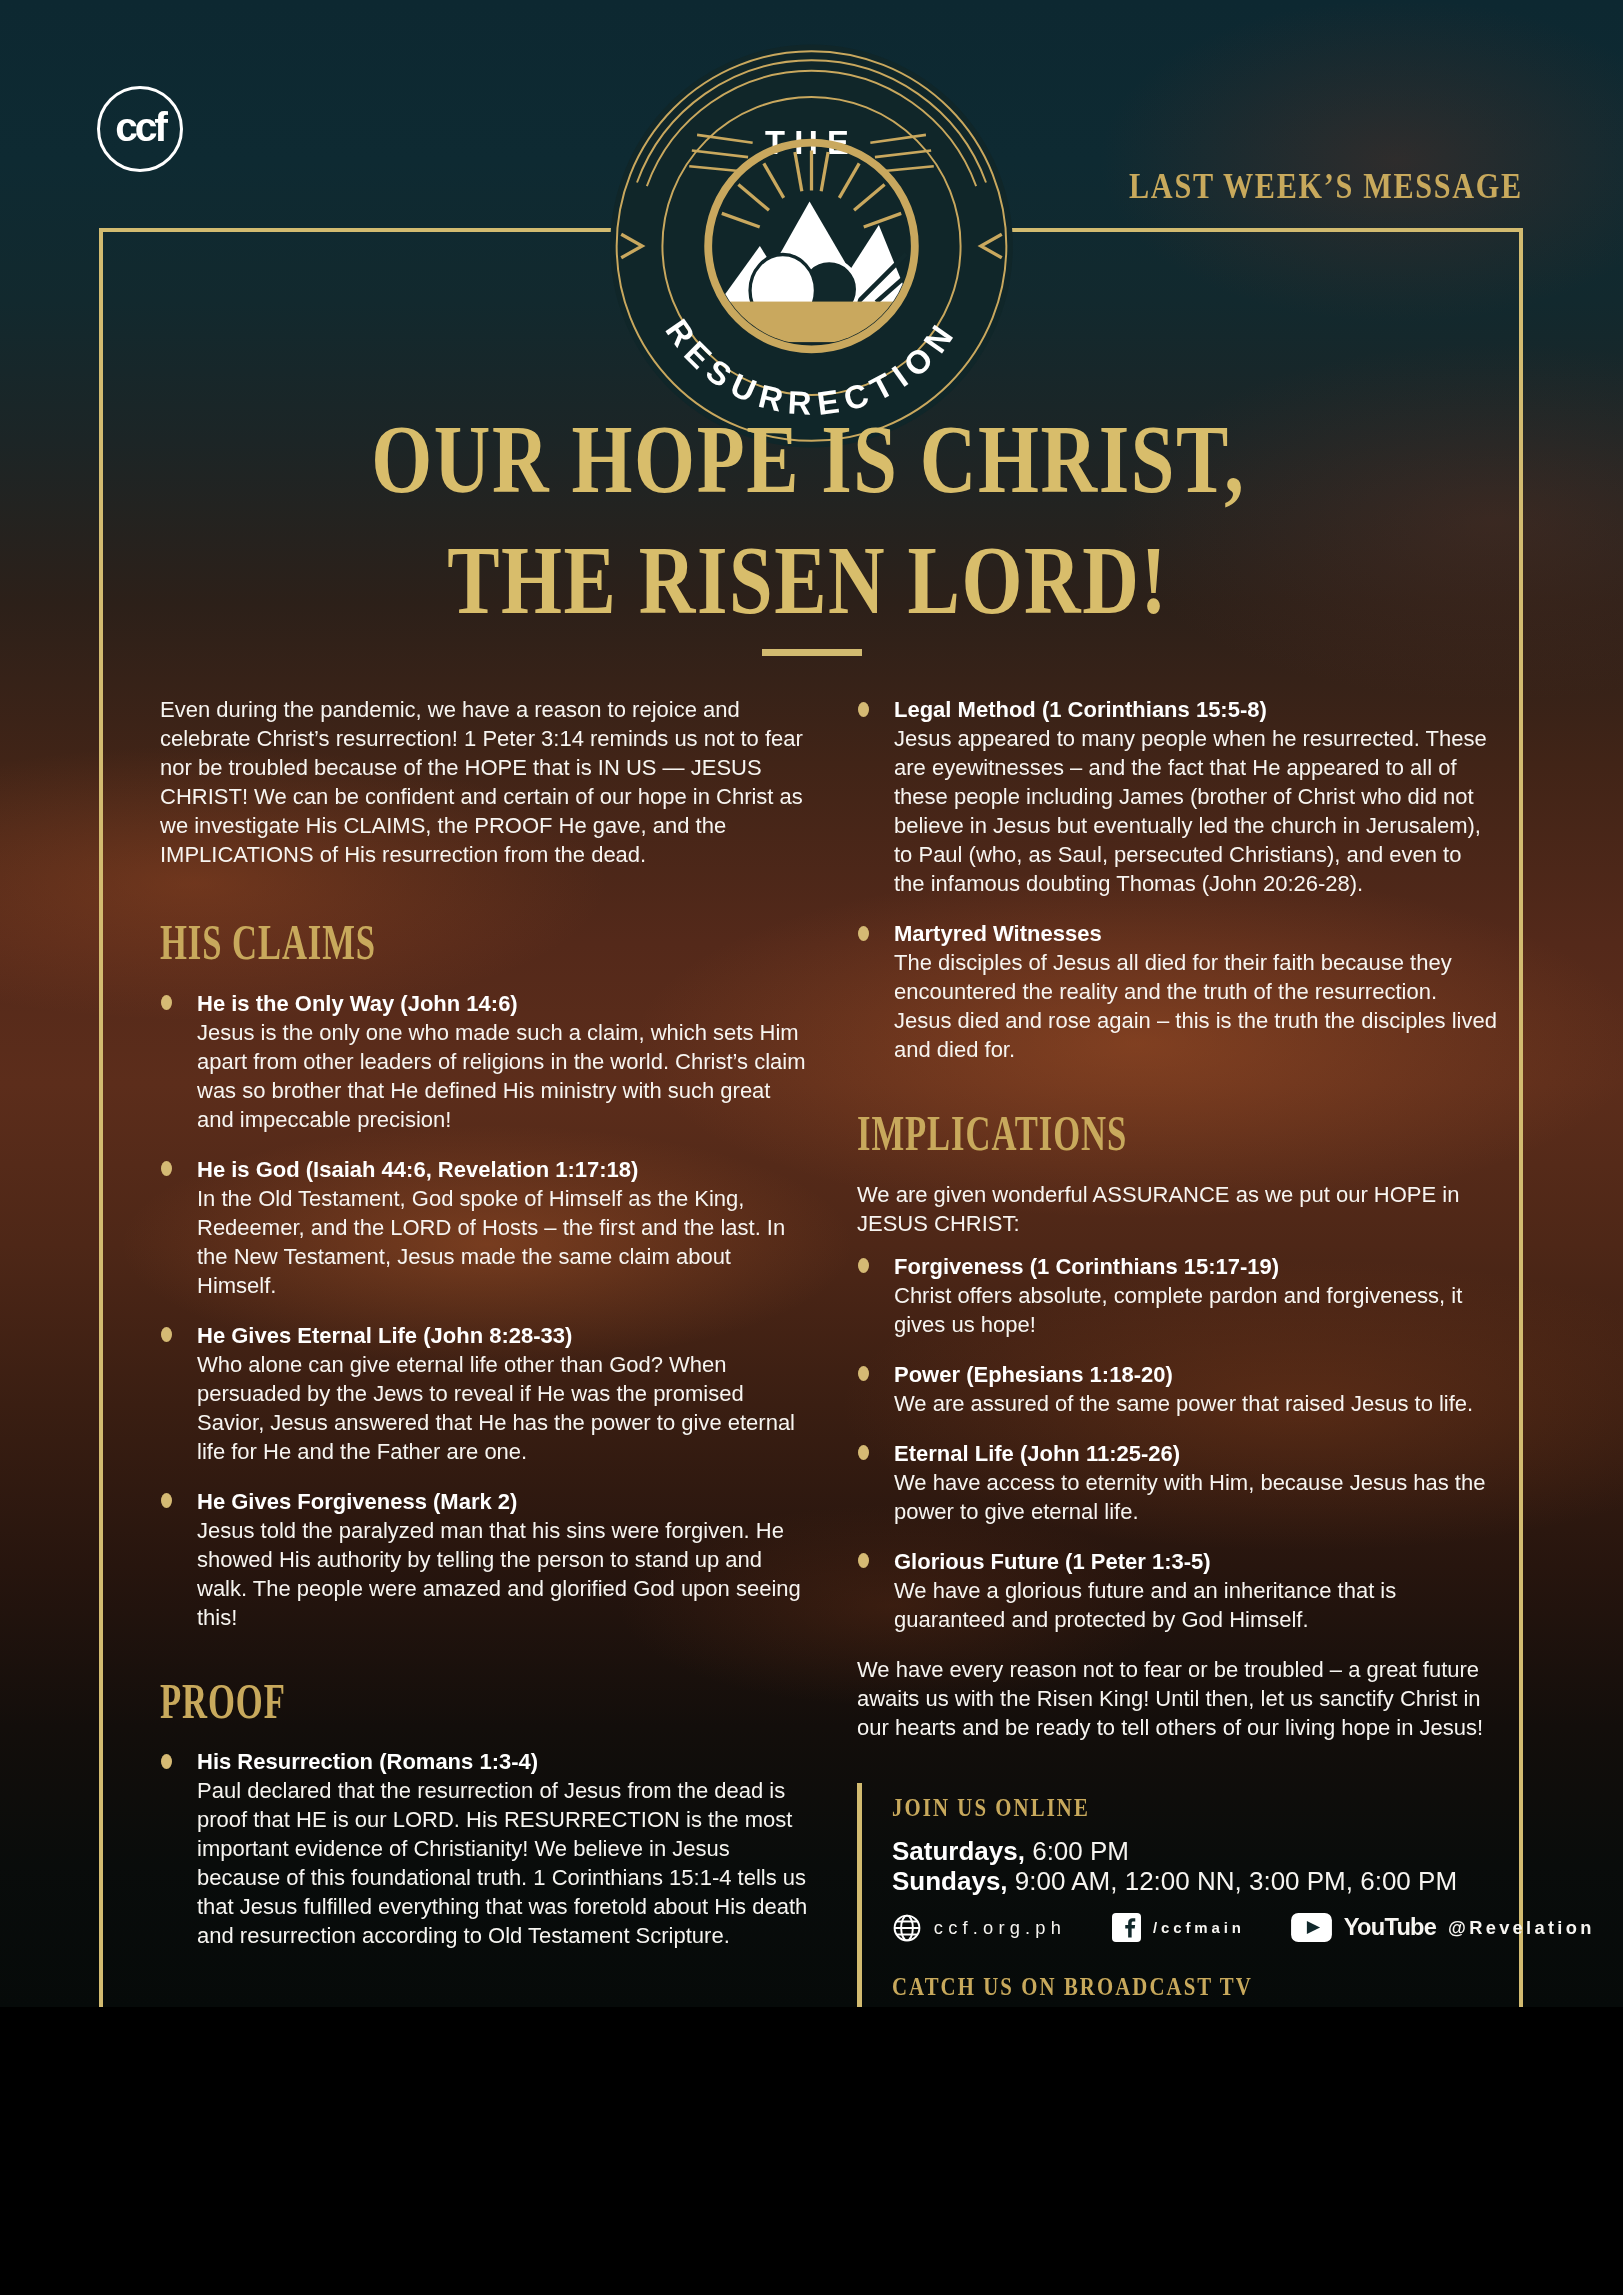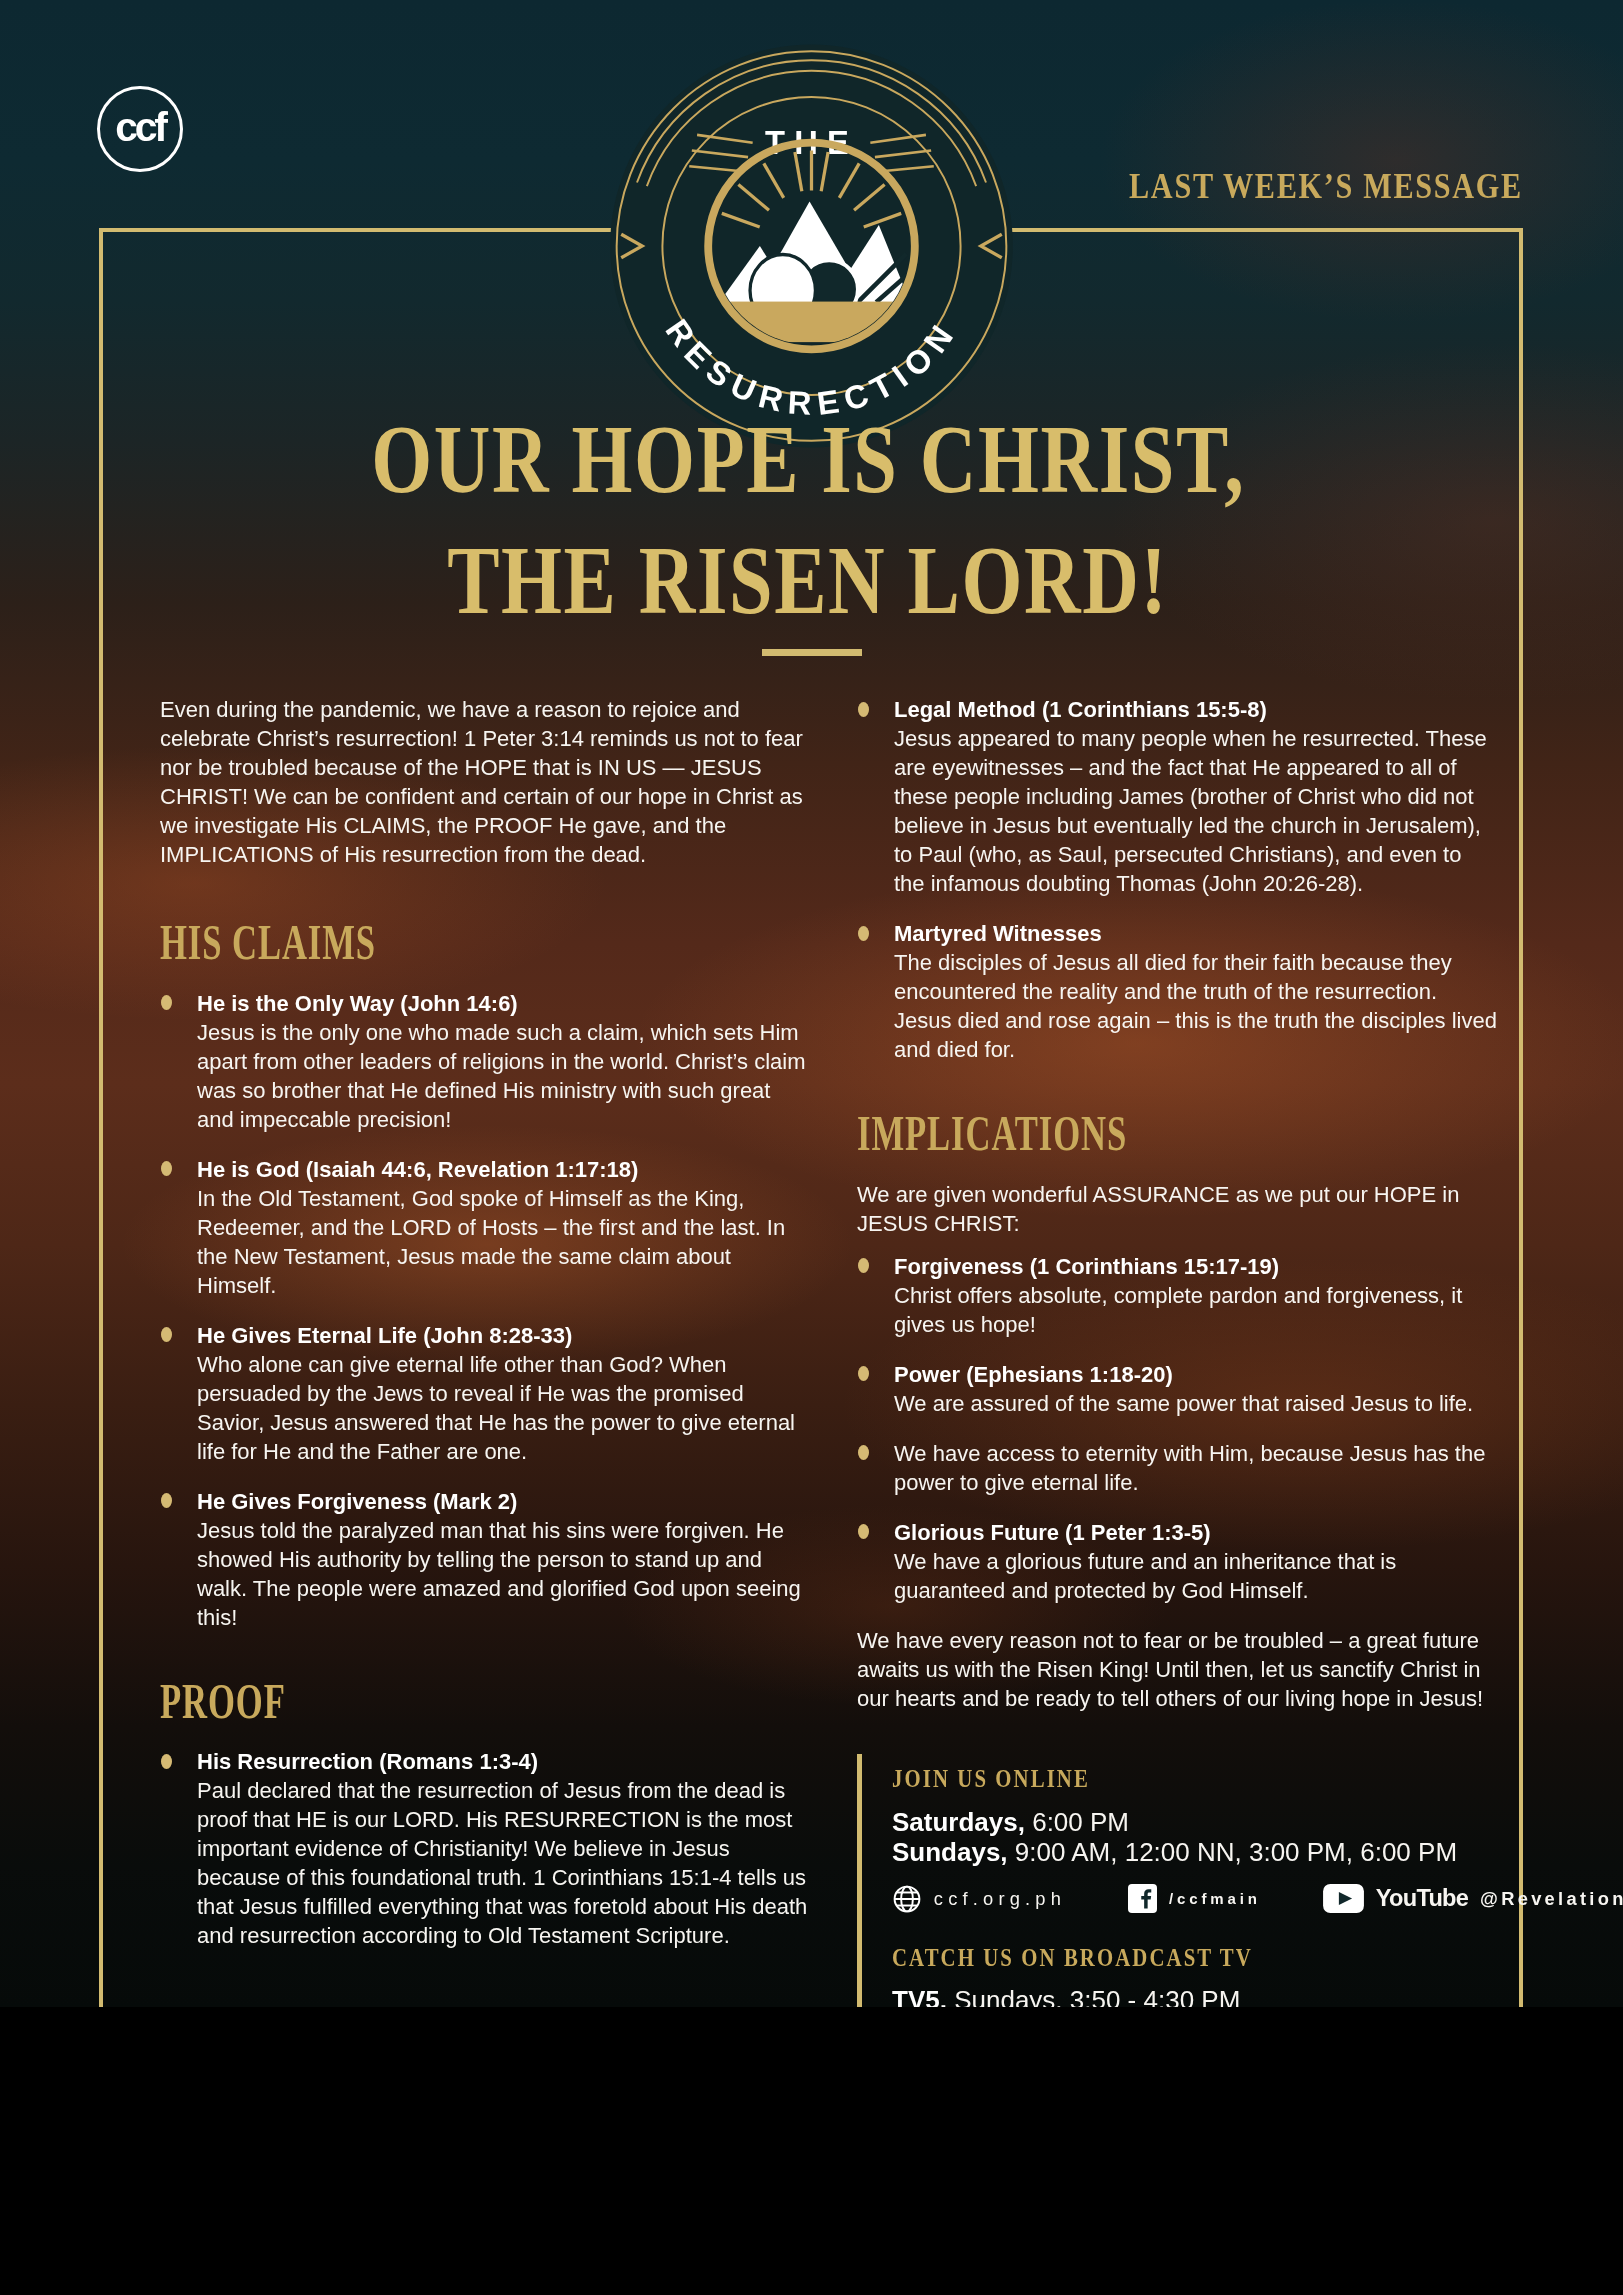--- a/index.html
+++ b/index.html
@@ -45,21 +45,21 @@
   .item .dot{position:absolute;left:1.3px;top:6.5px;width:11px;height:15px;border-radius:50%;background:#d5ba74;}
   .item .t{font-weight:bold;color:#ffffff;}
   .imp-intro{margin-bottom:14.4px !important;}
   .closing{margin-top:2.6px;}
   .info{margin-top:41px;border-left:5.2px solid #d2bb70;padding:6.5px 0 7.9px 30px;}
   .info-h{color:#c8a95c;font-size:26px;line-height:37px;margin:0 0 9.2px;font-weight:700;}
   .info-h .serifc{transform:scaleX(.80);transform-origin:left center;letter-spacing:2.6px;}
   .info-h.bc{margin-top:25px;}
   .sched{font-size:26px;line-height:30px;}
   .sched b{color:#fff;}
-  .social{display:flex;align-items:center;gap:33px;margin:17px 0 5.2px;}
+  .social{display:flex;align-items:center;gap:17px;margin:17px 0 5.2px;}
   .soc{display:flex;align-items:center;gap:11.8px;}
   .soc + .soc{margin-left:29px;}
   .site{font-size:18.3px;letter-spacing:5.2px;}
   .fbh{font-size:15px;letter-spacing:3.9px;font-weight:600;}
   .ytw{font-size:23.6px;font-weight:bold;letter-spacing:-0.7px;}
   .yth{font-size:18.3px;letter-spacing:3.3px;font-weight:600;}
 </style>
 </head>
 <body>
 
@@ -188,20 +188,21 @@
       <div class="t">Forgiveness (1 Corinthians 15:17-19)</div>
       <div class="b">Christ offers absolute, complete pardon and forgiveness, it gives us hope!</div>
     </div>
     <div class="item">
       <span class="dot"></span>
       <div class="t">Power (Ephesians 1:18-20)</div>
       <div class="b">We are assured of the same power that raised Jesus to life.</div>
     </div>
     <div class="item">
       <span class="dot"></span>
+      <div class="t">Eternal Life (John 11:25-26)</div>
       <div class="b">We have access to eternity with Him, because Jesus has the power to give eternal life.</div>
     </div>
     <div class="item">
       <span class="dot"></span>
       <div class="t">Glorious Future (1 Peter 1:3-5)</div>
       <div class="b">We have a glorious future and an inheritance that is guaranteed and protected by God Himself.</div>
     </div>
 
     <p class="closing">We have every reason not to fear or be troubled – a great future awaits us with the Risen King! Until then, let us sanctify Christ in our hearts and be ready to tell others of our living hope in Jesus!</p>
 

